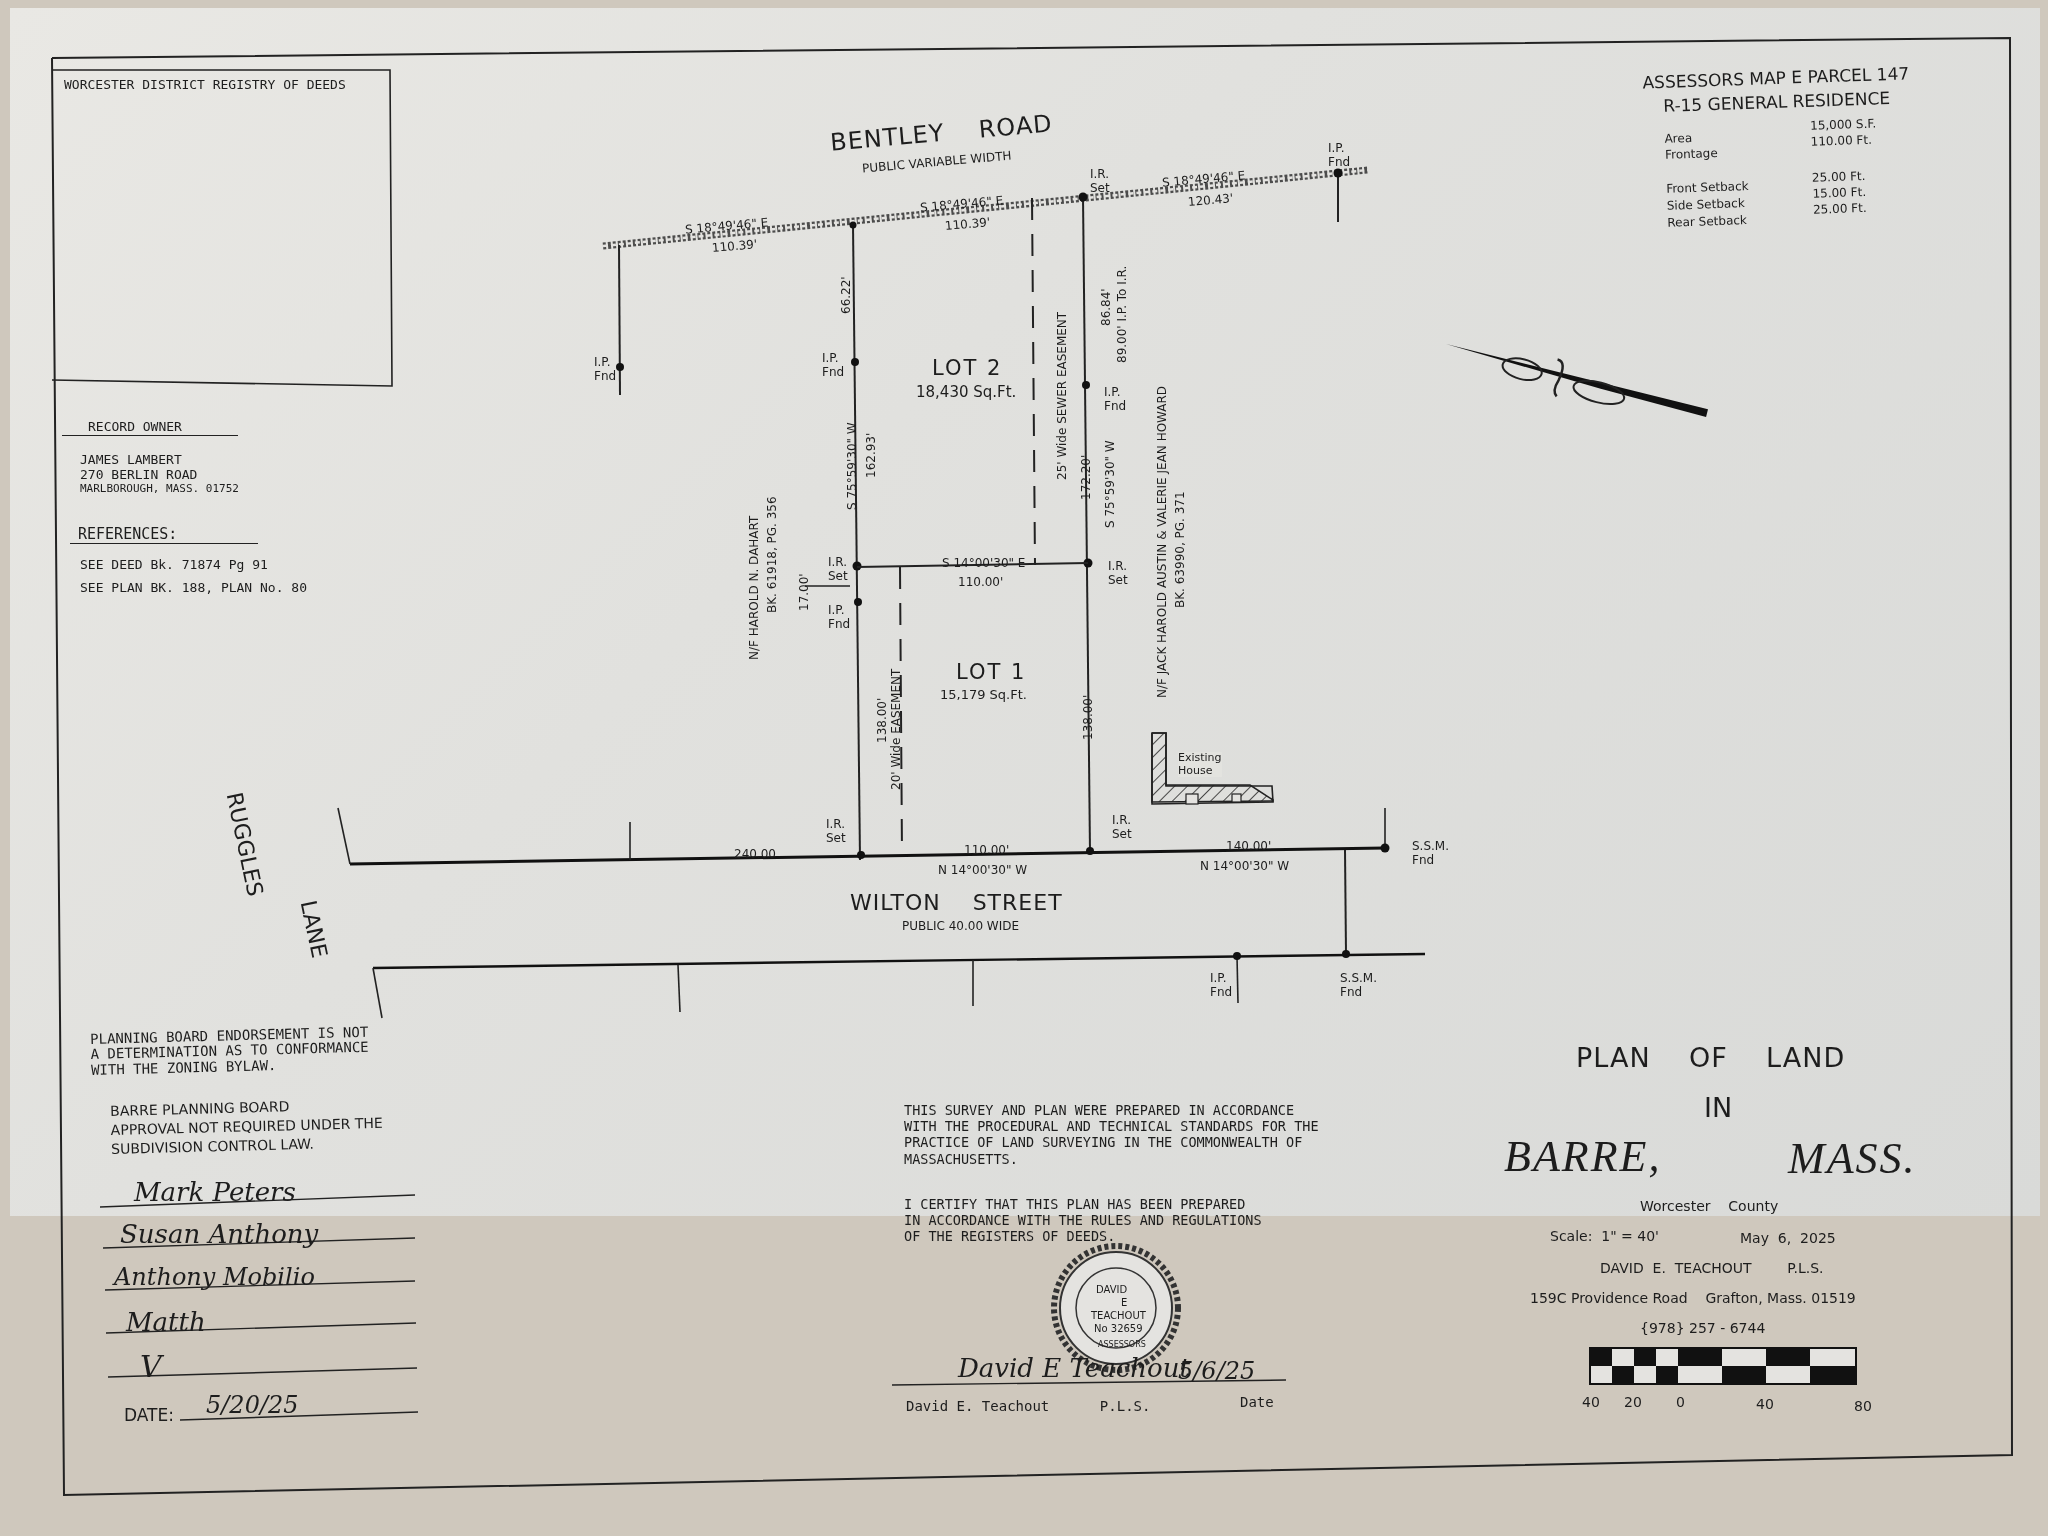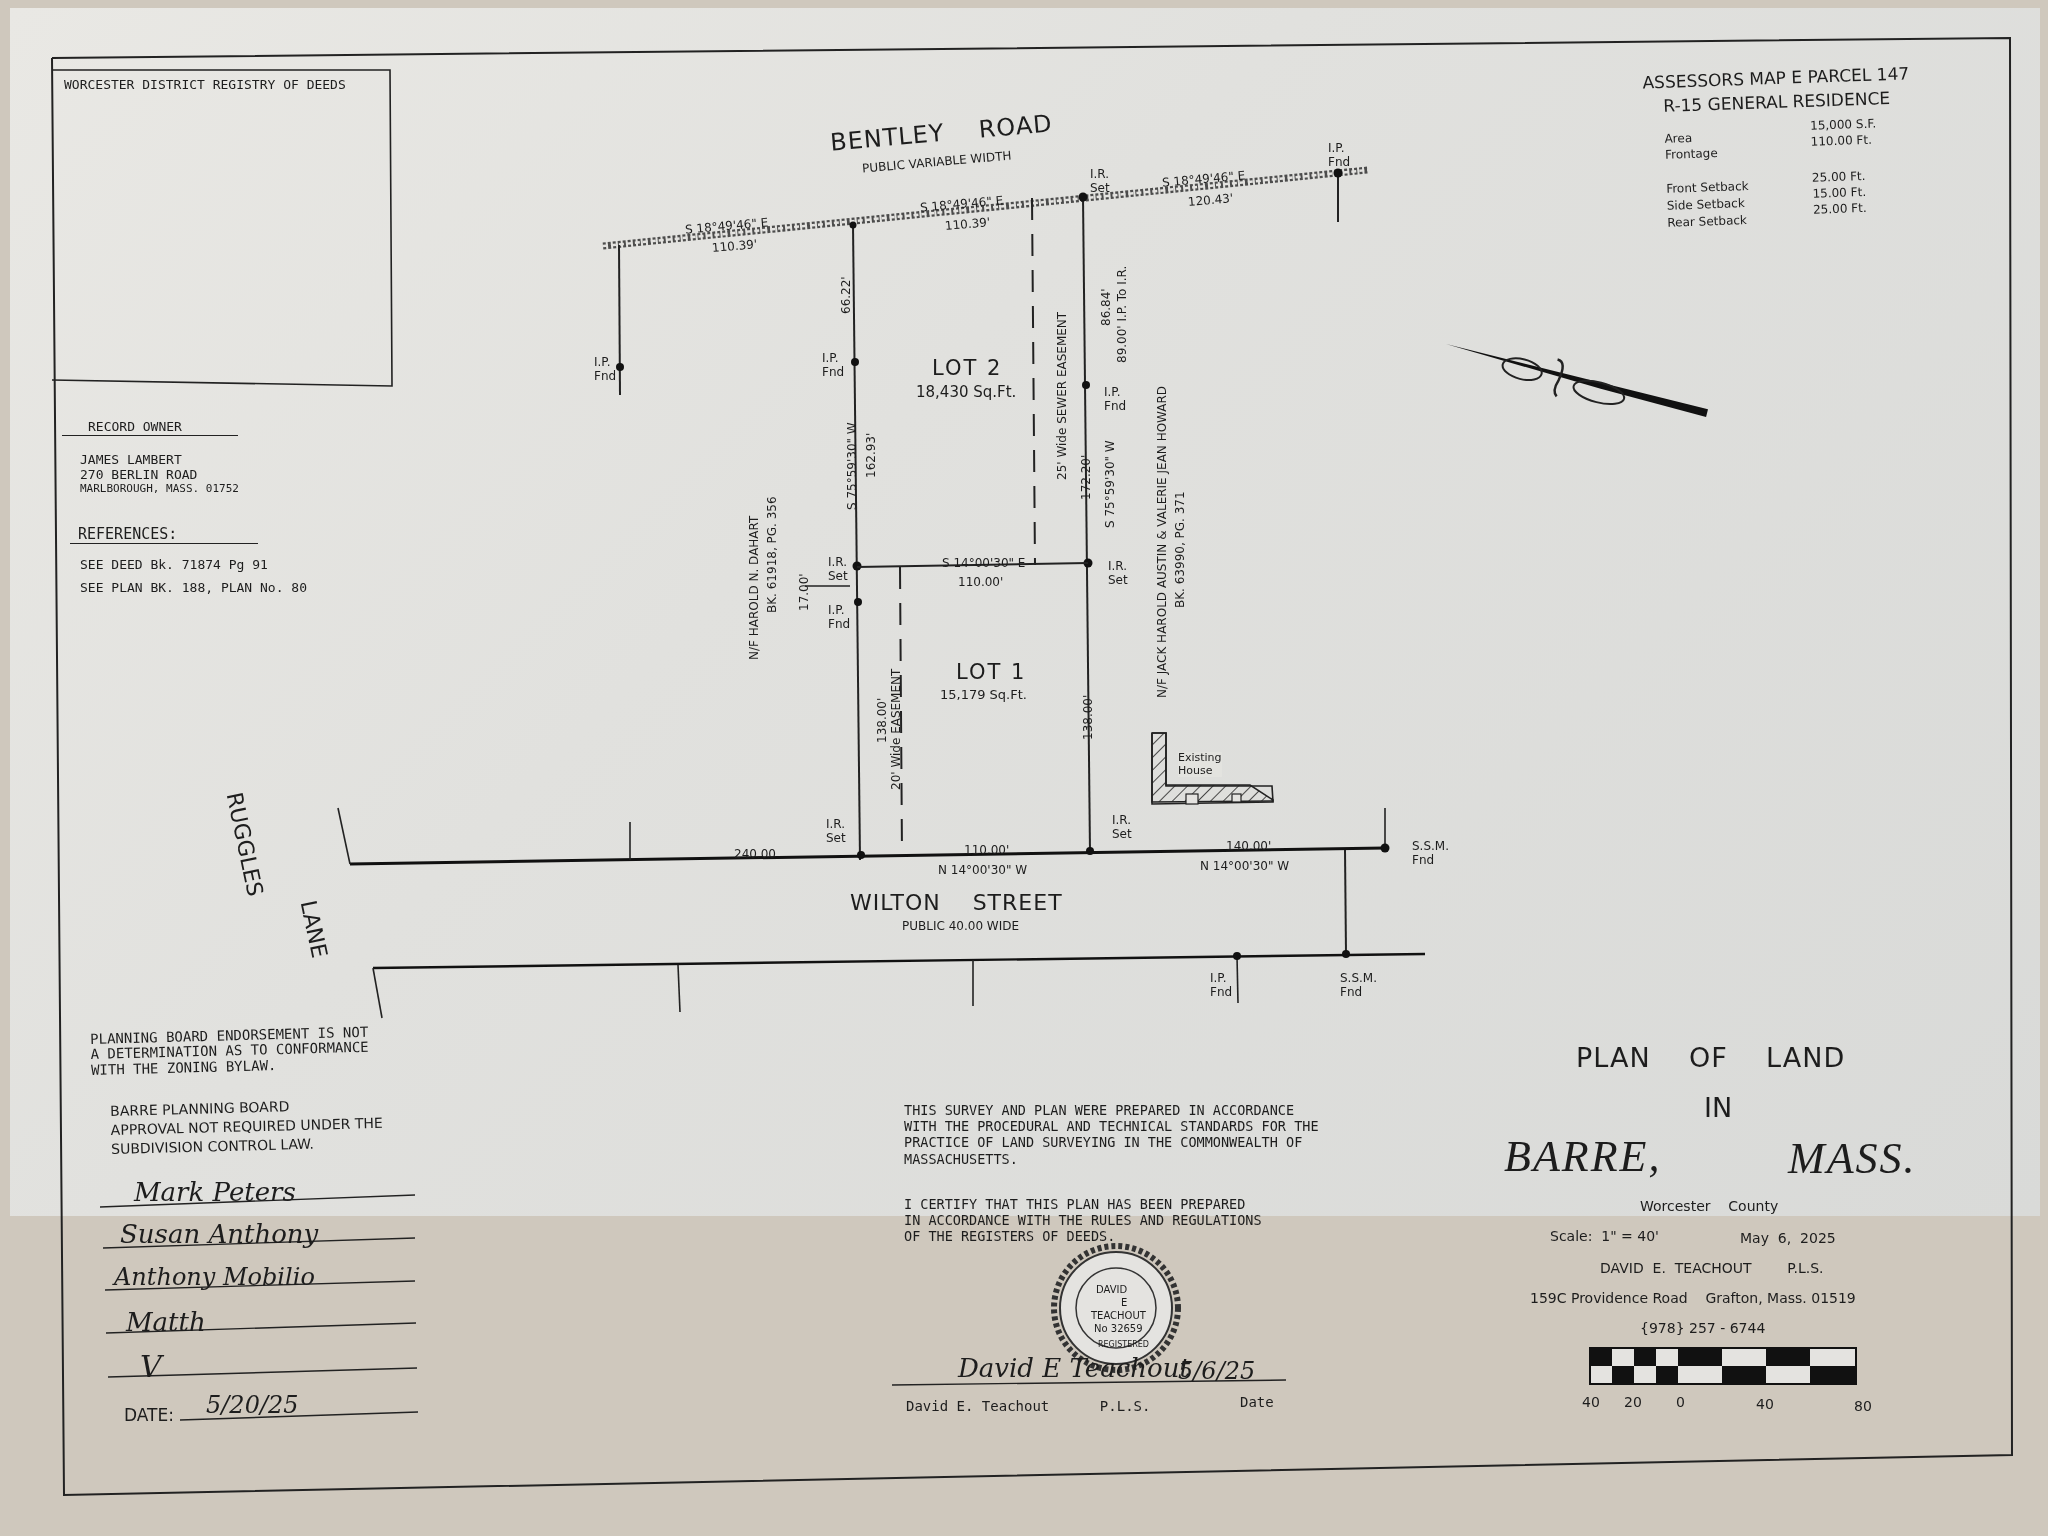--- a/index.html
+++ b/index.html
@@ -232,21 +232,21 @@
 IN ACCORDANCE WITH THE RULES AND REGULATIONS
 OF THE REGISTERS OF DEEDS.</div>
   <div class="txt mono" style="left:894px;top:1094px;font-size:13.5px;line-height:1.2;">THIS SURVEY AND PLAN WERE PREPARED IN ACCORDANCE
 WITH THE PROCEDURAL AND TECHNICAL STANDARDS FOR THE
 PRACTICE OF LAND SURVEYING IN THE COMMONWEALTH OF
 MASSACHUSETTS.</div>
   <div class="txt" style="left:1086px;top:1276px;font-size:10px;text-align:center;line-height:1.15;">DAVID</div>
   <div class="txt" style="left:1111px;top:1289px;font-size:10px;">E</div>
   <div class="txt" style="left:1081px;top:1302px;font-size:10px;">TEACHOUT</div>
   <div class="txt" style="left:1084px;top:1315px;font-size:10px;">No 32659</div>
-  <div class="txt" style="left:1088px;top:1332px;font-size:8px;">REGISTERED</div>
+  <div class="txt" style="left:1088px;top:1332px;font-size:8px;">ASSESSORS</div>
   <div class="txt hand" style="left:948px;top:1346px;font-size:26px;">David E Teachout</div>
   <div class="txt hand" style="left:1168px;top:1350px;font-size:24px;">5/6/25</div>
   <div class="txt mono" style="left:896px;top:1390px;font-size:14px;">David E. Teachout      P.L.S.</div>
   <div class="txt mono" style="left:1230px;top:1386px;font-size:14px;">Date</div>
 
   <div class="txt" style="left:1566px;top:1034px;font-size:27px;letter-spacing:1px;">PLAN    OF    LAND</div>
   <div class="txt" style="left:1694px;top:1084px;font-size:27px;">IN</div>
   <div class="txt serif-it" style="left:1494px;top:1124px;font-size:44px;letter-spacing:2px;">BARRE,</div>
   <div class="txt serif-it" style="left:1778px;top:1126px;font-size:44px;letter-spacing:2px;">MASS.</div>
   <div class="txt" style="left:1630px;top:1190px;font-size:14px;">Worcester    County</div>

